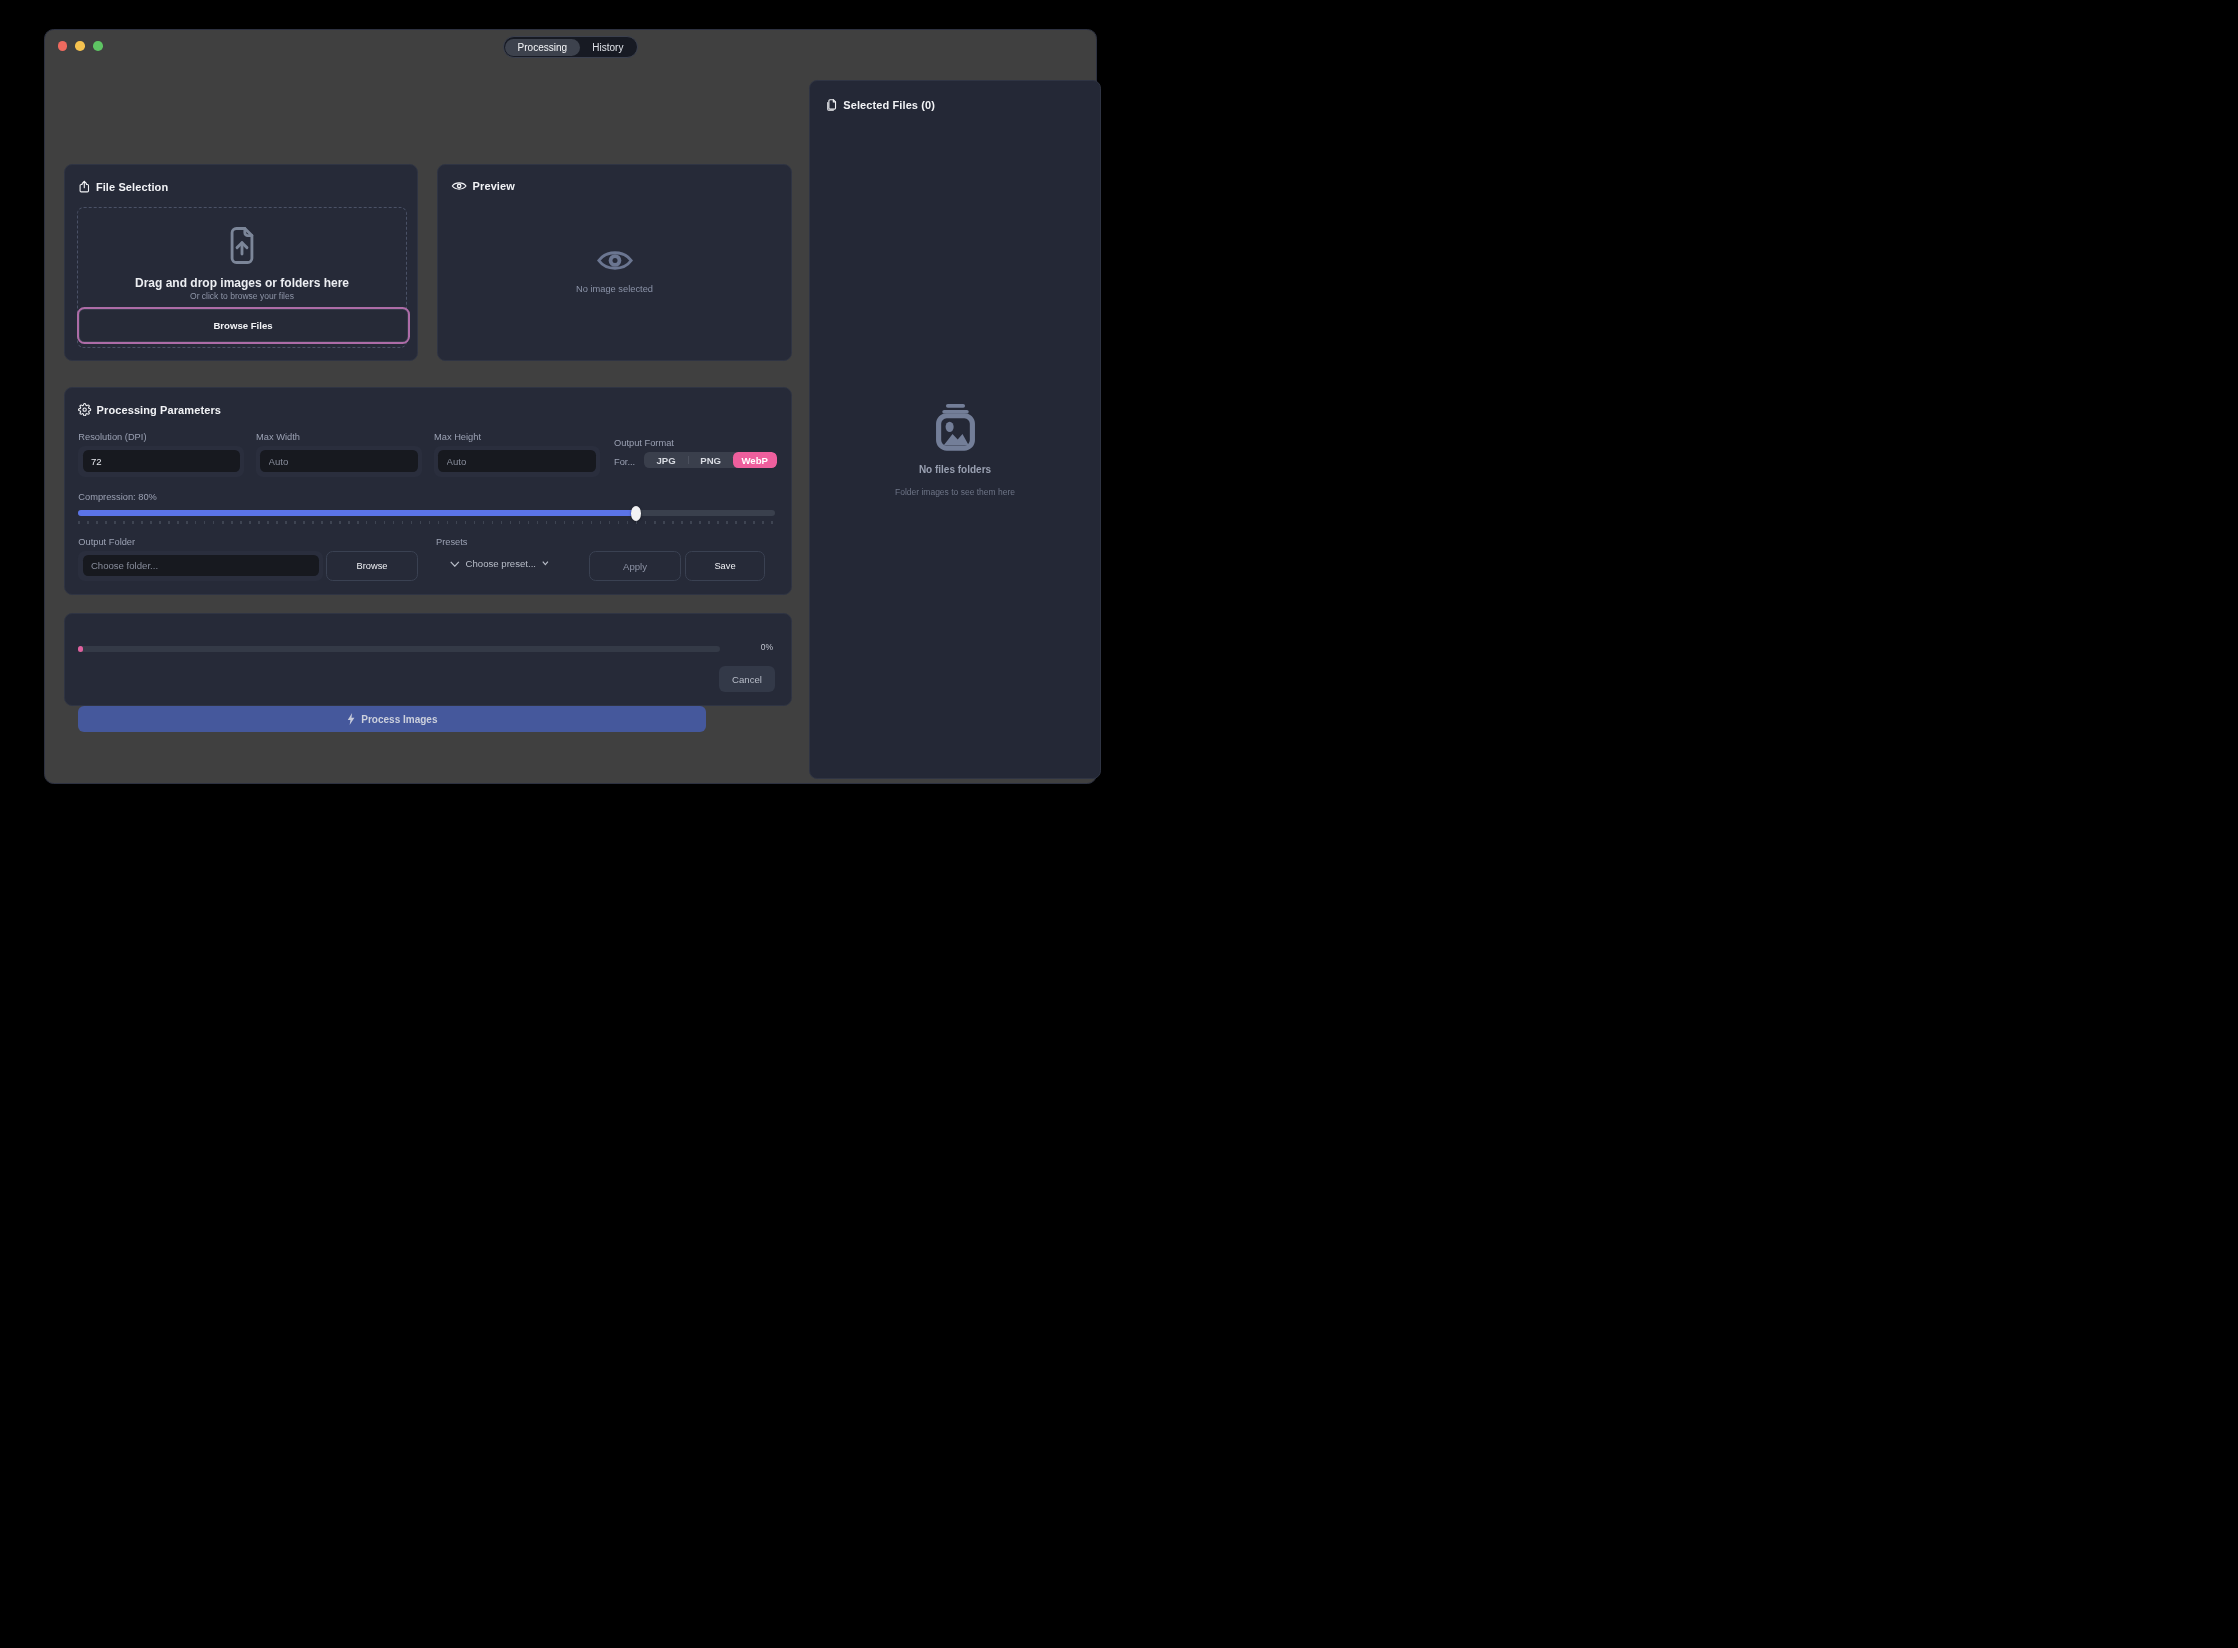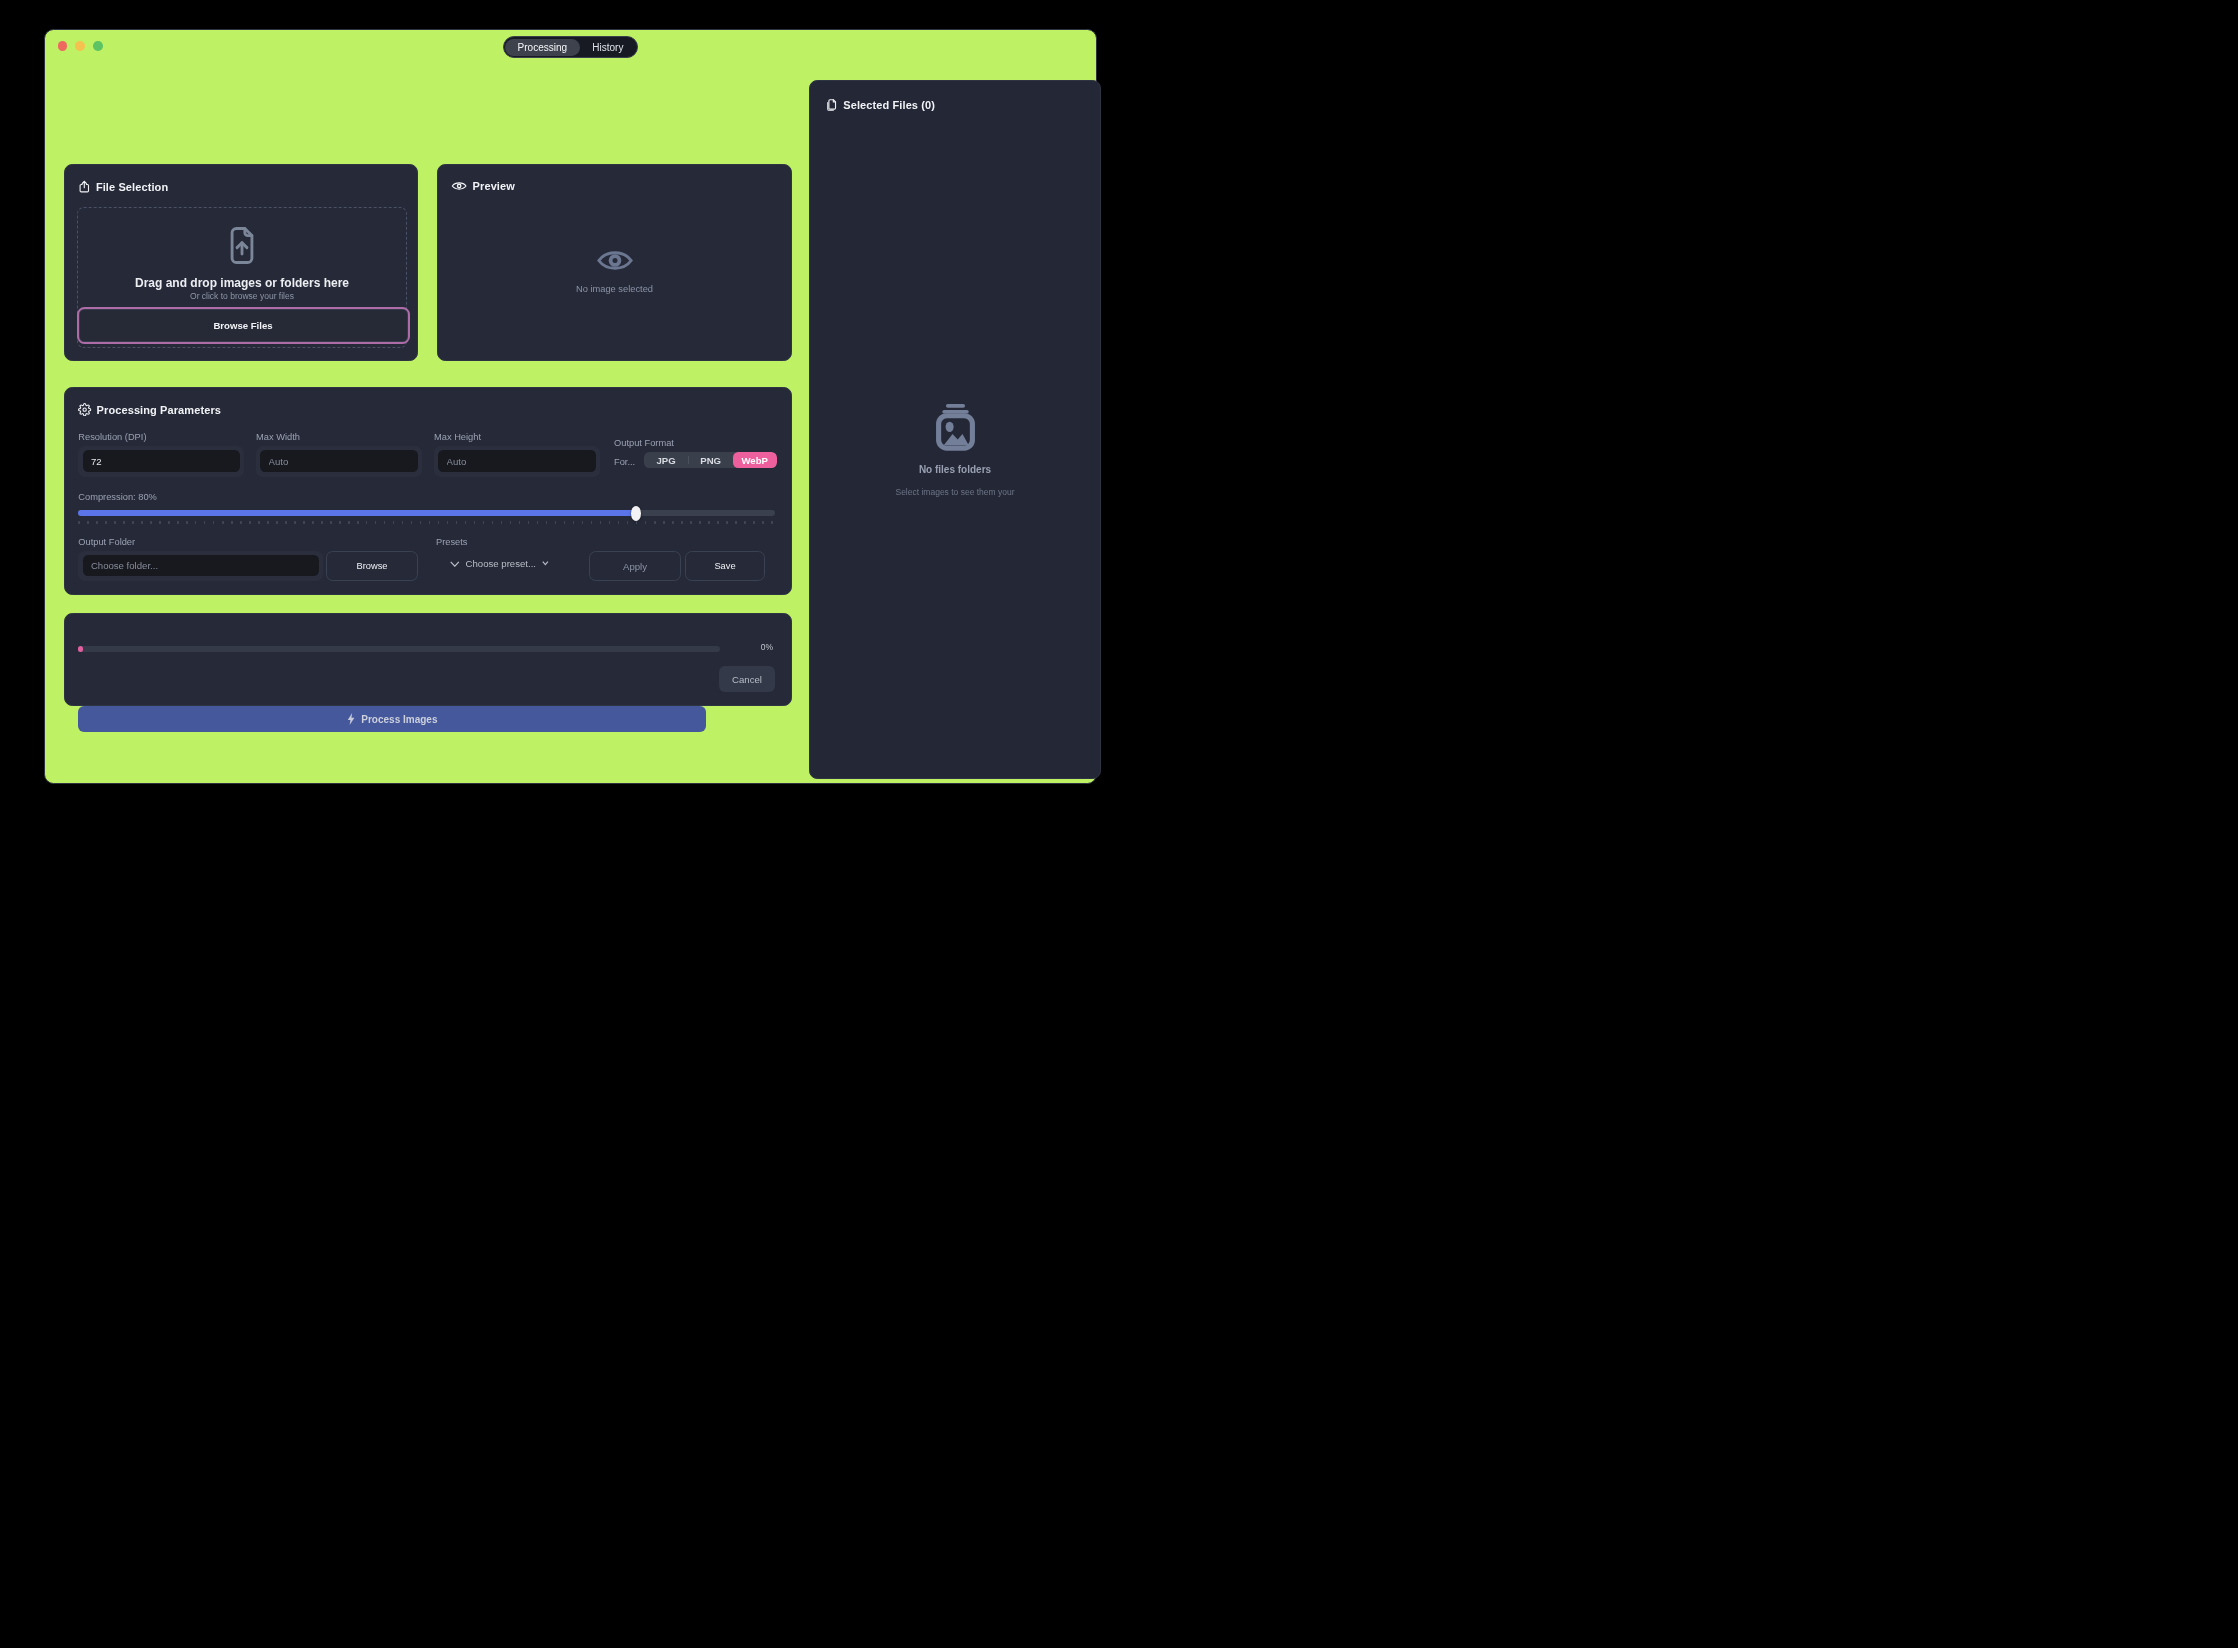--- a/index.html
+++ b/index.html
@@ -1,21 +1,21 @@
 <!DOCTYPE html>
 <html style="font-size:12px"><head>
 <meta charset="utf-8">
 <style>
   * { margin:0; padding:0; box-sizing:border-box; }
   html,body { width:1119px; height:824px; background:#000; overflow:hidden;
               font-family:"Liberation Sans", sans-serif; }
   .abs { position:absolute; }
 
   .window { position:absolute; left:44px; top:29px; width:1053px; height:755px;
-            background:#bef264; border:0.7px solid #2d3140; border-radius:9.6px; }
+            background:#404040; border:0.7px solid #2d3140; border-radius:9.6px; }
 
   
   .dot { width:9.6px; height:9.6px; border-radius:50%; display:inline-block; }
 
   
   .tabbar { position:absolute; top:6px; left:50%; transform:translateX(-50%);
             display:flex; align-items:center; background:#171a23;
             border:0.7px solid #3b404e; border-radius:12px; padding:1.5px; height:22px; }
   .tab { font-size:10px; color:#dfe2e8; padding:3px 12.6px; border-radius:9.6px; cursor:default; }
   .tab.active { background:#3d424d; color:#f5f6f8; }
@@ -244,17 +244,17 @@
     <div class="sb-empty" style="top:323px;">
       <svg width="43" height="47" viewBox="0 0 58 64" style="margin:0 auto;">
         <rect x="16" y="0" width="26" height="5" rx="2.5" fill="#737e98"></rect>
         <rect x="11" y="8" width="36" height="5" rx="2.5" fill="#737e98"></rect>
         <path d="M13 56 25 41l7 7.5L38.5 41 47 56Z" fill="#737e98"></path>
         <ellipse cx="21" cy="31" rx="5.5" ry="7" fill="#737e98"></ellipse>
         <rect x="6" y="16" width="46" height="44" rx="11" fill="none" stroke="#737e98" stroke-width="7"></rect>
       </svg>
     </div>
     <div class="sb-empty sb-empty-title" style="top:383px;">No files folders</div>
-    <div class="sb-empty sb-empty-sub" style="top:406px;">Select images to see them your</div>
+    <div class="sb-empty sb-empty-sub" style="top:406px;">Folder images to see them here</div>
   </div>
 
 </div>
 
 
 </body></html>

